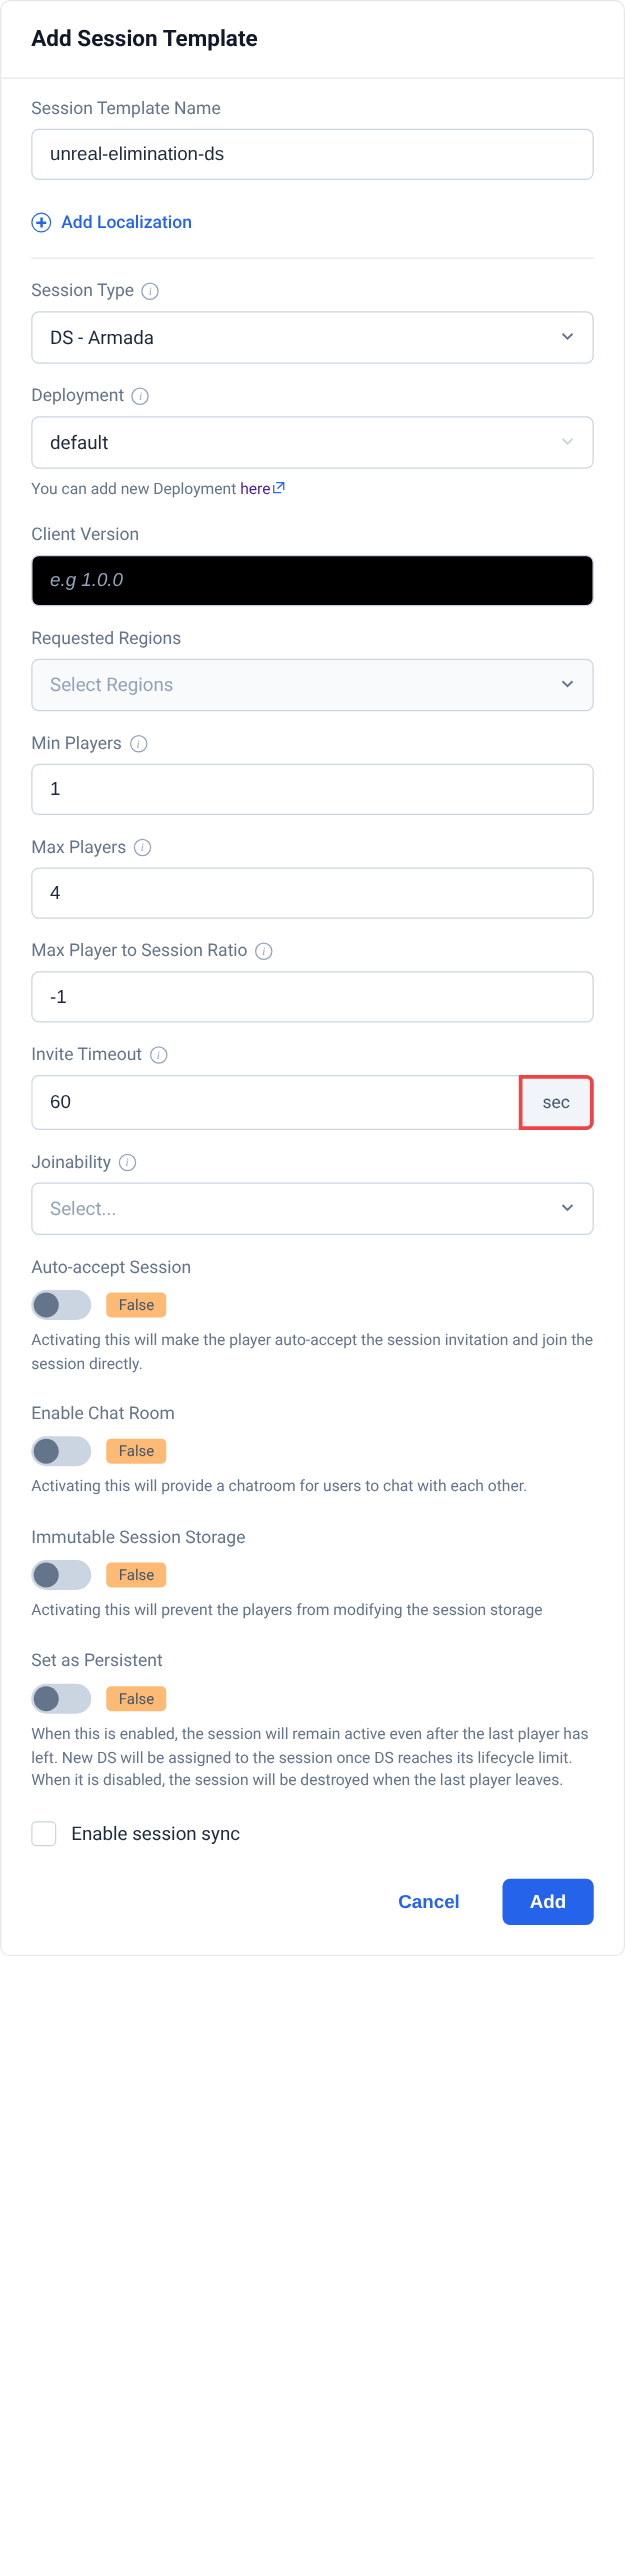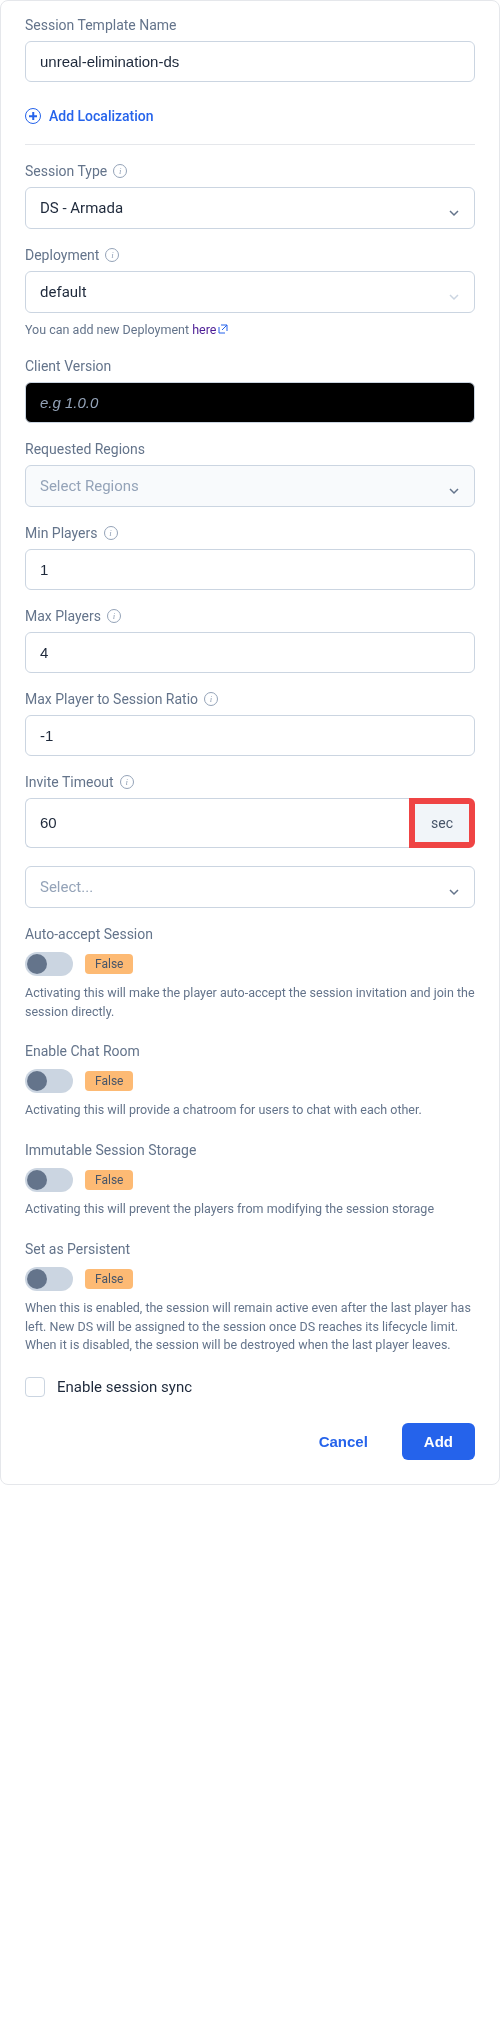--- a/index.html
+++ b/index.html
@@ -56,21 +56,21 @@
     font-size: 15px;
     border: 1px solid #cbd5e1;
     border-radius: 6px;
     background: #fff;
     color: #1e293b;
   }
   .text-input::placeholder { color: #94a3b8; }
   .text-input.disabled { background: #000000; color: #94a3b8; font-style: italic; }
   .select-input {
     display: flex;
-    align-items: flex-end;
+    align-items: flex-start;
     justify-content: space-between;
     cursor: pointer;
   }
   .select-input.placeholder { color: #94a3b8; background: #f8fafc; }
   .select-input.light-placeholder { color: #94a3b8; }
   .chevron {
     width: 12px; height: 12px;
     display: inline-block;
   }
   .chevron svg { width: 12px; height: 12px; stroke: #64748b; }
@@ -116,21 +116,21 @@
     width: 10px; height: 10px;
     margin-left: 2px;
   }
   .input-group {
     display: flex;
   }
   .input-group .text-input { border-radius: 6px 0 0 6px; border-right: none; }
   .input-group .unit {
     padding: 11px 16px;
     background: #f1f5f9;
-    border: 6px solid #ef4444;
+    border: 3px solid #ef4444;
     border-radius: 0 6px 6px 0;
     font-size: 14px;
     color: #475569;
   }
   .toggle-row {
     display: flex;
     align-items: center;
     gap: 12px;
     margin-bottom: 8px;
   }
@@ -191,20 +191,23 @@
     cursor: pointer;
     border: none;
   }
   .btn-cancel { background: transparent; color: #2563eb; }
   .btn-primary { background: #2563eb; color: #fff; }
 </style>
 </head>
 <body>
 
 <div class="modal">
+  <div class="modal-header">
+    <h2 class="modal-title">Add Session Template</h2>
+  </div>
 
   <div class="modal-body">
 
     <div class="field">
       <div class="label">Session Template Name</div>
       <input class="text-input" value="unreal-elimination-ds" style="">
     </div>
 
     <div class="add-loc">
       <span class="plus-circle"></span>
@@ -288,20 +291,24 @@
         <span>Invite Timeout</span>
         <span class="info-icon"></span>
       </div>
       <div class="input-group">
         <input class="text-input" value="60" style="">
         <div class="unit">sec</div>
       </div>
     </div>
 
     <div class="field">
+      <div class="label">
+        <span>Joinability</span>
+        <span class="info-icon"></span>
+      </div>
       <div class="select-input light-placeholder">
         <span>Select...</span>
         <span class="chevron"><svg viewBox="0 0 12 12" fill="none">
               <path d="M2 4l4 4 4-4" stroke-width="1.5"></path>
             </svg></span>
       </div>
     </div>
 
     <div class="toggle-field">
       <div class="toggle-label">Auto-accept Session</div>

